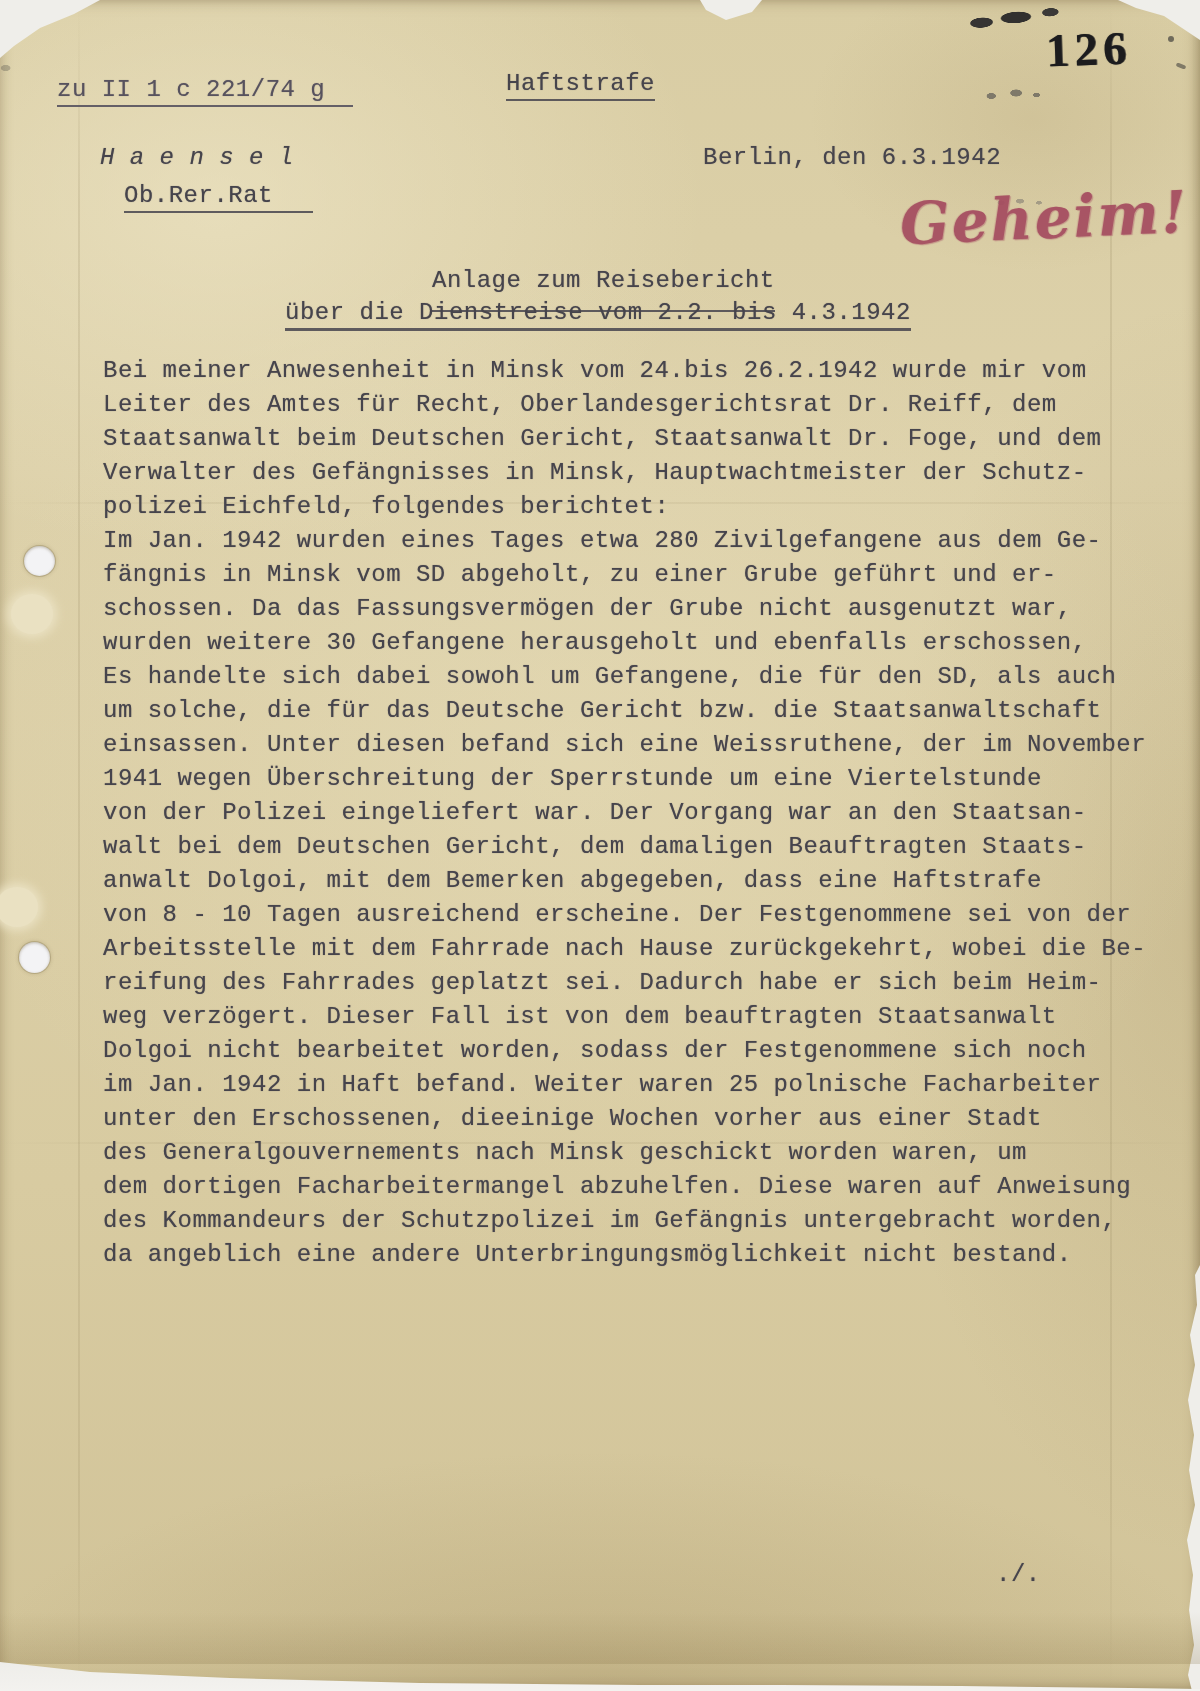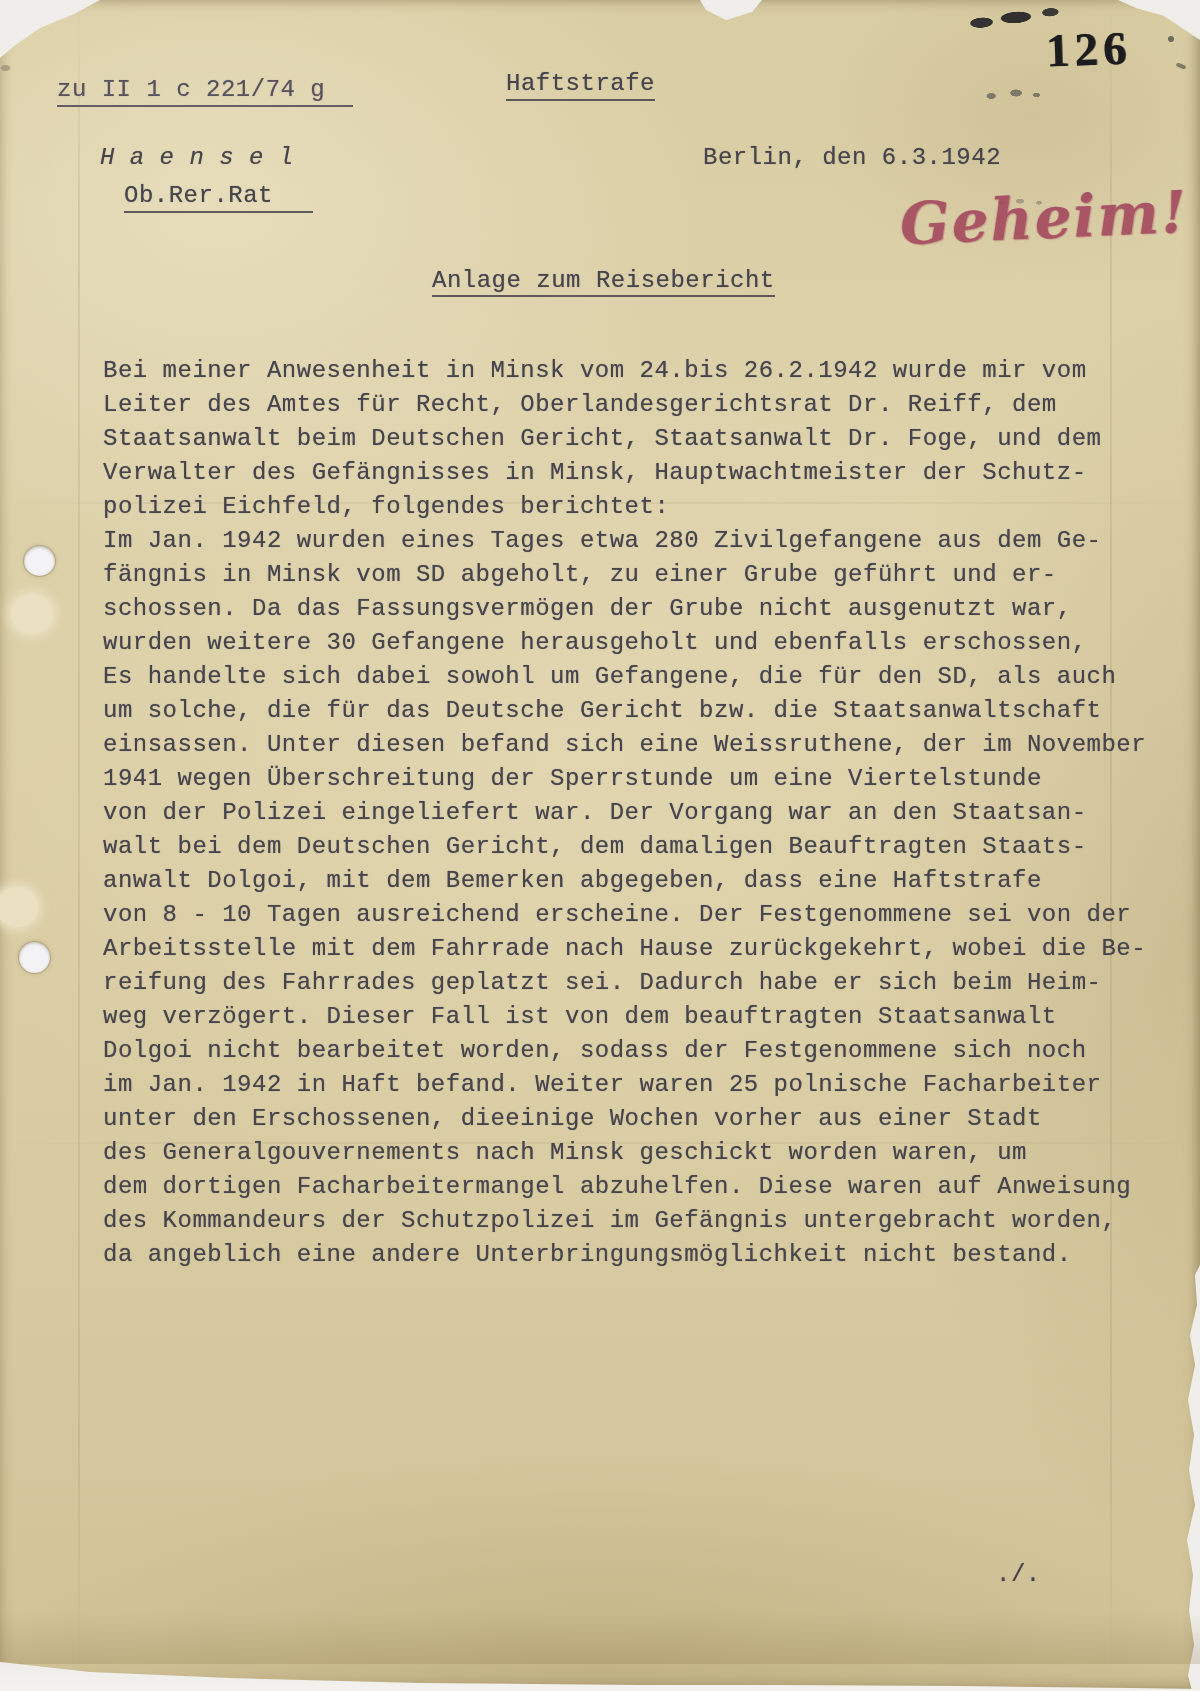--- a/index.html
+++ b/index.html
@@ -35,21 +35,21 @@
   
   .typed {
     position:absolute; color:#46444c; font-size:24px; line-height:1;
     letter-spacing:.5px; white-space:pre;
     text-shadow:0 0 1px rgba(70,68,78,.55);
   }
   .para { line-height:34px; white-space:pre-line; }
   .u  { border-bottom:2px solid rgba(70,68,78,.85); padding-bottom:3px; }
   .ref { color:#57525e; border-color:rgba(87,82,94,.9); text-shadow:0 0 1px rgba(87,82,94,.5); padding-right:28px; }
   .author-title { padding-right:40px; }
-  .h1 { border-bottom:2px solid rgba(70,68,78,.85); padding-bottom:2px; }
+  .h1 { border-bottom:2px solid rgba(70,68,78,.85); padding-bottom:17px; }
   .h2 { border-bottom:3px solid rgba(70,68,78,.85); padding-bottom:3px; }
   
   .pagenum {
     position:absolute; left:1046px; top:22px;
     font-family:"Liberation Serif", serif; font-weight:700; font-size:47px;
     letter-spacing:5px; color:#1c1c1e; transform:rotate(-2deg);
     text-shadow:1px 0 0 rgba(28,28,30,.65), 0 0 1px rgba(28,28,30,.5);
   }
   .geheim {
     position:absolute; left:900px; top:184px;
@@ -136,20 +136,21 @@
   <div class="smudge edge-mark2"></div>
 
   <div class="typed ref u" style="left:57px; top:78px;">zu II 1 c 221/74 g</div>
   <div class="typed u" style="left:506px; top:72px;">Haftstrafe</div>
   <div class="typed" style="left:100px; top:146px;font-style:italic;">H a e n s e l</div>
   <div class="typed" style="left:703px; top:146px;">Berlin, den 6.3.1942</div>
   <div class="typed u author-title" style="left:124px; top:184px;">Ob.Rer.Rat</div>
   <div class="geheim">Geheim!</div>
 
   <div class="typed h1" style="left:432px; top:269px;">Anlage zum Reisebericht</div>
+  <div class="typed h2" style="left:285px; top:301px;">über die Dienstreise vom 2.2. bis 4.3.1942</div>
 
   <div class="typed para" style="left:103px; top:354px;">Bei meiner Anwesenheit in Minsk vom 24.bis 26.2.1942 wurde mir vom
 Leiter des Amtes für Recht, Oberlandesgerichtsrat Dr. Reiff, dem
 Staatsanwalt beim Deutschen Gericht, Staatsanwalt Dr. Foge, und dem
 Verwalter des Gefängnisses in Minsk, Hauptwachtmeister der Schutz-
 polizei Eichfeld, folgendes berichtet:
 Im Jan. 1942 wurden eines Tages etwa 280 Zivilgefangene aus dem Ge-
 fängnis in Minsk vom SD abgeholt, zu einer Grube geführt und er-
 schossen. Da das Fassungsvermögen der Grube nicht ausgenutzt war,
 wurden weitere 30 Gefangene herausgeholt und ebenfalls erschossen,

